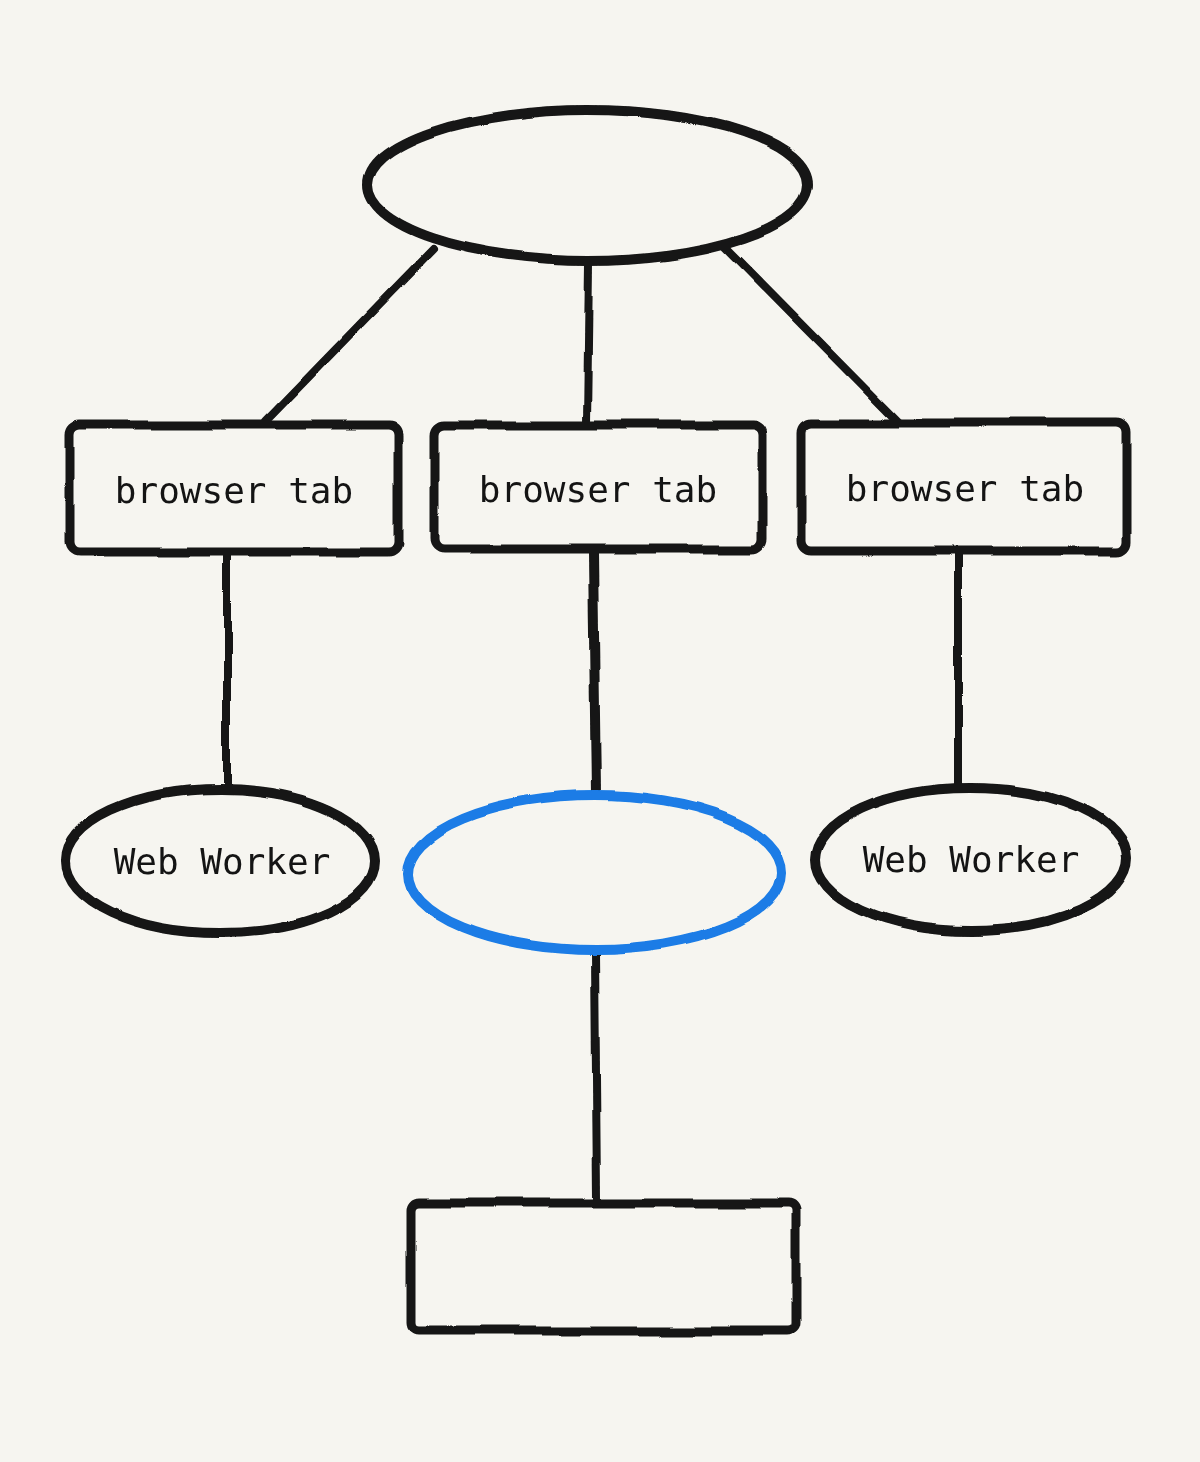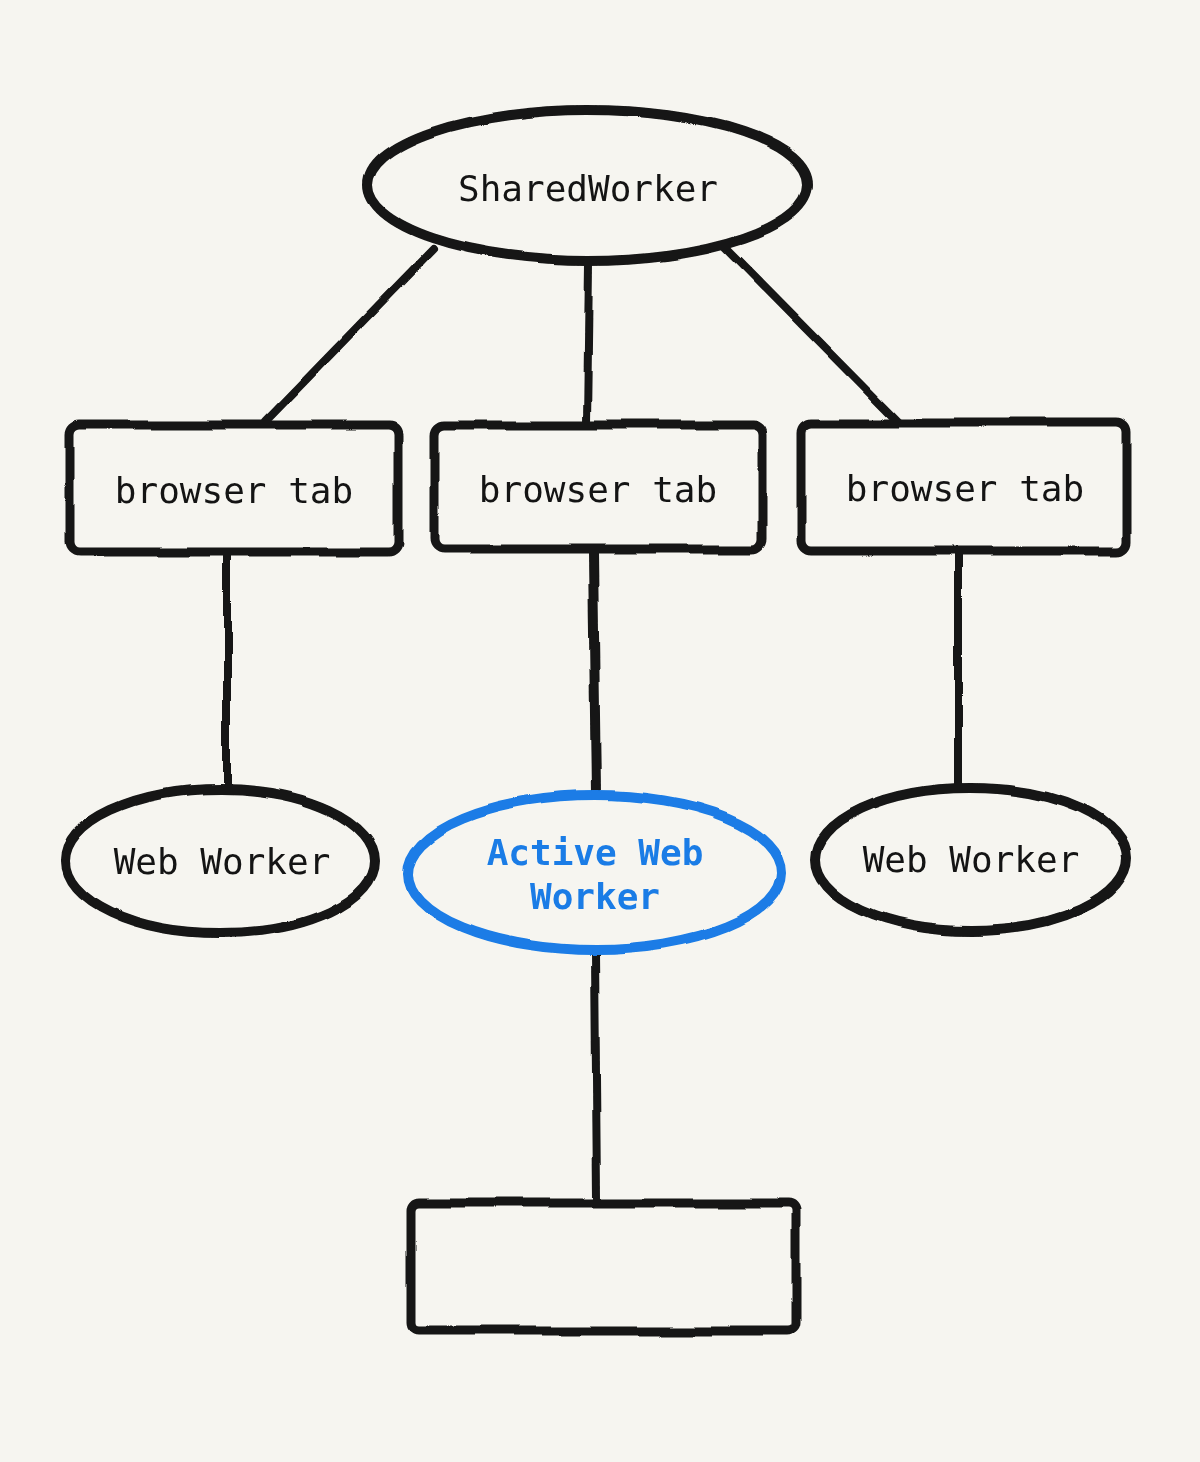--- a/index.html
+++ b/index.html
@@ -81,28 +81,26 @@
       <rect class="shape" x="801" y="423" width="325" height="128" rx="10" style="stroke-width:9"></rect>
 
       <ellipse class="shape" cx="220" cy="861" rx="155" ry="72"></ellipse>
       <ellipse class="shape accent" cx="595" cy="873" rx="187" ry="77"></ellipse>
       <ellipse class="shape" cx="971" cy="859" rx="155" ry="71"></ellipse>
 
       <rect class="shape" x="410" y="1203" width="386" height="128" rx="8" style="stroke-width:9"></rect>
     </g>
   </svg>
 
-  <div class="node-label" style="left:588px; top:189px;">SharedWorker</div>
 
   <div class="node-label" style="left:234px; top:491px;">browser tab</div>
 
   <div class="node-label" style="left:598px; top:490px;">browser tab</div>
 
   <div class="node-label" style="left:965px; top:489px;">browser tab</div>
 
   <div class="node-label" style="left:222px; top:862px;">Web Worker</div>
 
-  <div class="node-label accent wrap" style="left:595px; top:875px; width:256px;">Active Web Worker</div>
 
   <div class="node-label" style="left:971px; top:860px;">Web Worker</div>
 
 
 </div>
 
 </body></html>

